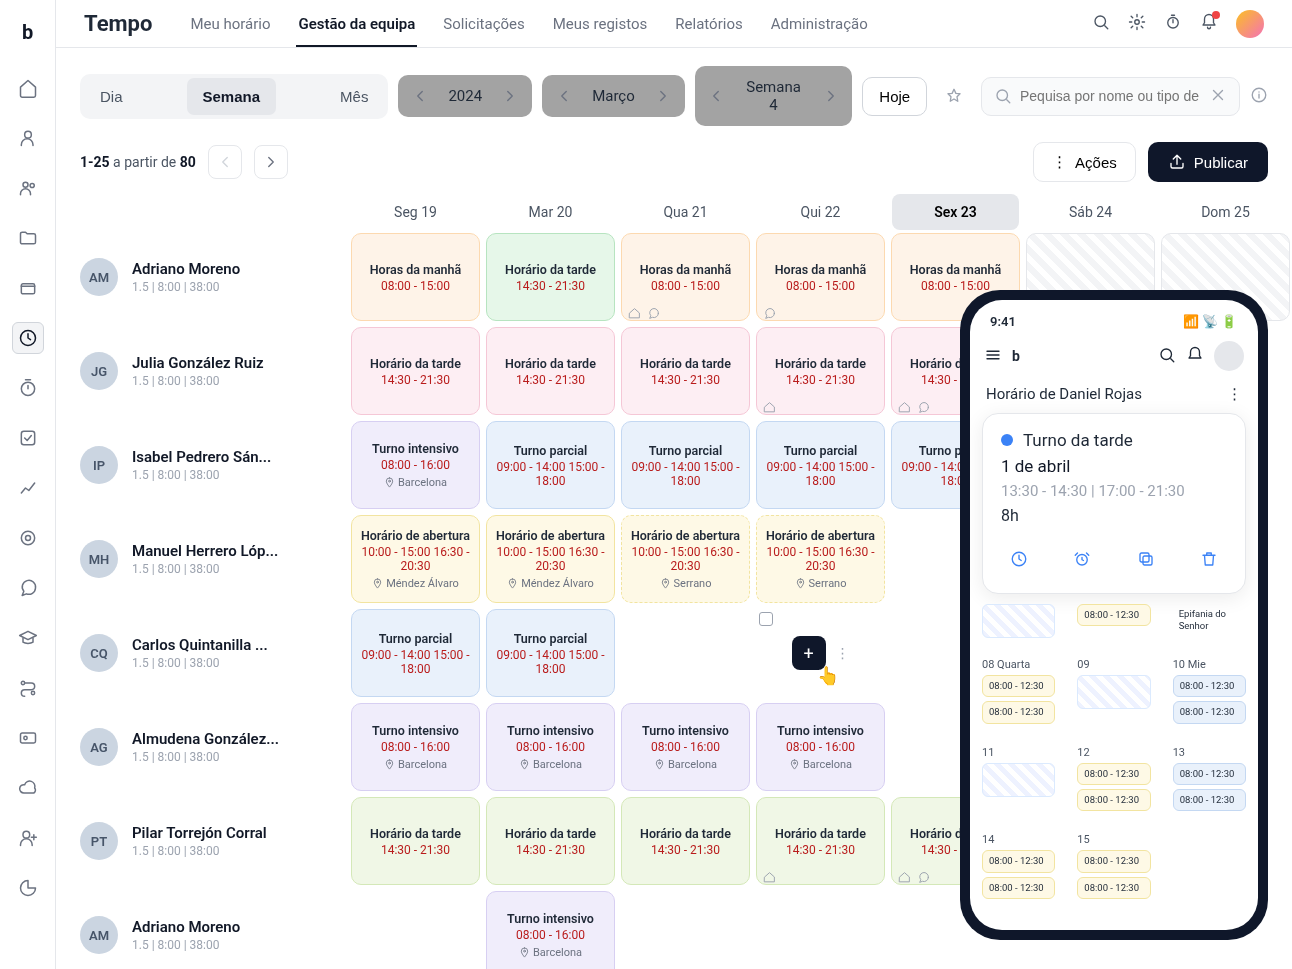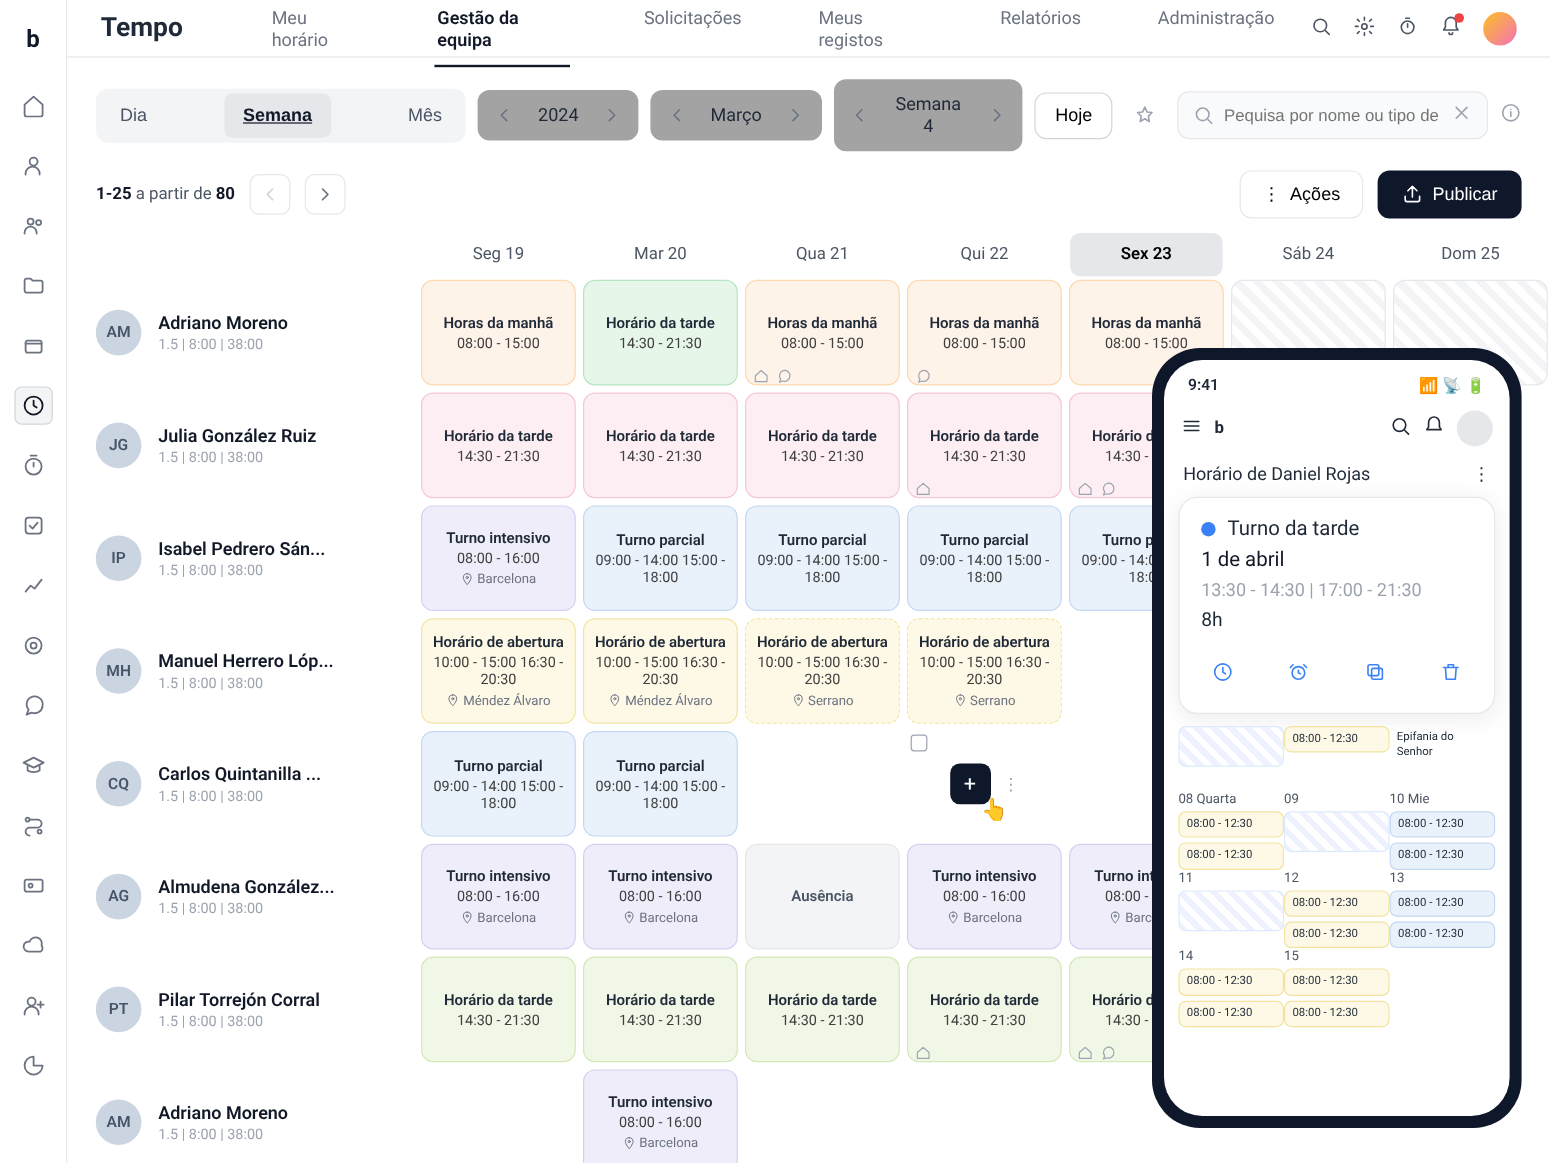--- a/index.html
+++ b/index.html
@@ -9,30 +9,30 @@
 .rail { position: absolute; left: 0; top: 0; width: 56px; height: 100%; background: #fff; border-right: 1px solid #e5e7eb; display: flex; flex-direction: column; align-items: center; padding-top: 20px; gap: 18px; }
 .rail-icon { width: 32px; height: 32px; display: flex; align-items: center; justify-content: center; color: #6b7280; border-radius: 6px; cursor: pointer; }
 .rail-icon.active { background: #f3f4f6; color: #111827; border: 1px solid #d1d5db; }
 .rail-logo { font-weight: 700; font-size: 20px; color: #111827; margin-bottom: 10px; }
 
 
 .main { position: absolute; left: 56px; top: 0; right: 0; bottom: 0; display: flex; flex-direction: column; }
 .topbar { height: 48px; border-bottom: 1px solid #e5e7eb; display: flex; align-items: center; padding: 0 28px; gap: 28px; }
 .app-title { font-weight: 700; font-size: 22px; margin-right: 8px; }
 .tabs { display: flex; gap: 24px; font-size: 15px; }
-.tab { color: #6b7280; cursor: pointer; padding: 0 2px; margin-left: 36px; }
+.tab { color: #6b7280; cursor: pointer; padding: 0 2px; }
 .tab.active { color: #111827; font-weight: 600; border-bottom: 2px solid #111827; padding-bottom: 12px; margin-bottom: -14px; }
 .topbar-right { margin-left: auto; display: flex; align-items: center; gap: 18px; color: #4b5563; }
 .avatar-top { width: 28px; height: 28px; border-radius: 50%; background: linear-gradient(135deg,#fbbf24,#f472b6); position: relative; }
 .notif-dot { position: absolute; top: -2px; right: -2px; width: 8px; height: 8px; background: #ef4444; border-radius: 50%; }
 
 .controls { display: flex; align-items: center; padding: 18px 24px 10px; gap: 10px; }
 .seg { display: flex; background: #f3f4f6; border-radius: 10px; padding: 4px; gap: 48px; }
 .seg button { border: none; background: transparent; padding: 10px 16px; font-size: 15px; color: #4b5563; border-radius: 7px; cursor: pointer; }
-.seg button.sel { background: #e5e7eb; color: #111827; font-weight: 600; text-decoration: underline; }
+.seg button.sel { background: #e5e7eb; color: #111827; font-weight: 600; }
 .navgrp { display: flex; align-items: center; gap: 2px; background: #a3a3a3; border-radius: 10px; padding: 4px 8px; text-align: center; }
 .navgrp .lbl { padding: 8px 12px; font-size: 15px; }
 .chev { width: 28px; height: 28px; display: flex; align-items: center; justify-content: center; cursor: pointer; color: #6b7280; border-radius: 6px; }
 .today { border: 1px solid #d1d5db; background: #fff; border-radius: 10px; padding: 10px 16px; font-size: 15px; cursor: pointer; }
 .star { width: 36px; height: 36px; display: flex; align-items: center; justify-content: center; color: #9ca3af; cursor: pointer; }
 .search { flex: 1; display: flex; align-items: center; background: #f9fafb; border: 1px solid #e5e7eb; border-radius: 10px; padding: 8px 12px; color: #9ca3af; gap: 8px; }
 .search input { border: none; background: transparent; flex: 1; font-size: 14px; outline: none; }
 .info-ic { color: #9ca3af; cursor: pointer; }
 
 .subbar { display: flex; align-items: center; padding: 6px 24px 12px; gap: 12px; }
@@ -53,21 +53,21 @@
 .row { display: grid; grid-template-columns: 220px repeat(7, 135px); padding-left: 72px; align-items: stretch; min-height: 94px; }
 .emp { position: relative; display: flex; align-items: center; padding: 8px 4px; }
 .emp-av { position: absolute; left: -48px; width: 38px; height: 38px; border-radius: 50%; background: #cbd5e1; display: flex; align-items: center; justify-content: center; font-weight: 600; color: #475569; font-size: 13px; }
 .emp-nm { font-weight: 600; font-size: 15px; color: #111827; white-space: nowrap; overflow: hidden; text-overflow: ellipsis; max-width: 200px; }
 .emp-sub { font-size: 12px; color: #9ca3af; margin-top: 2px; }
 
 .cell { padding: 3px; position: relative; }
 .shift { height: 100%; border-radius: 10px; padding: 8px 6px; display: flex; flex-direction: column; align-items: center; justify-content: center; text-align: center; font-size: 12px; gap: 2px; }
 .shift.dash { border-style: dashed !important; }
 .shift .st { font-weight: 600; font-size: 12.5px; }
-.shift .tm { font-size: 12px; color: #404040; }
+.shift .tm { font-size: 12px; color: #b91c1c; }
 .shift .loc { font-size: 11px; color: #6b7280; display: flex; align-items: center; gap: 3px; margin-top: 2px; }
 
 .c-orange { background: #fef3e8; border: 1px solid #fcd9b0; }
 .c-green  { background: #e6f7e9; border: 1px solid #b7e4c0; }
 .c-pink   { background: #fdeef3; border: 1px solid #f5c7d6; }
 .c-blue   { background: #e9f1fb; border: 1px solid #c4d8f2; }
 .c-purple { background: #f0edfb; border: 1px solid #d7cff2; }
 .c-yellow { background: #fef9e6; border: 1px solid #f2e4a0; }
 .c-lgreen { background: #f0f7e6; border: 1px solid #d4e8b8; }
 .c-grey   { background: #f3f4f6; border: 1px solid #e5e7eb; color: #4b5563; }
@@ -91,21 +91,21 @@
 .ph-title { padding: 6px 16px 10px; font-size: 15px; display: flex; align-items: center; justify-content: space-between; }
 .card { margin: 0 12px; background: #fff; border: 1px solid #e5e7eb; border-radius: 16px; padding: 16px 18px; box-shadow: 0 4px 20px rgba(0,0,0,.08); }
 .card-row { display: flex; align-items: center; gap: 10px; }
 .dot-b { width: 12px; height: 12px; border-radius: 50%; background: #3b82f6; }
 .card-sub { color: #111827; font-size: 17px; margin-top: 6px; }
 .card-time { color: #9ca3af; font-size: 15px; margin-top: 6px; }
 .card-h { font-size: 16px; margin-top: 6px; }
 .card-actions { display: flex; justify-content: space-between; margin-top: 16px; color: #3b82f6; }
 .card-actions span { width: 36px; height: 36px; display: flex; align-items: center; justify-content: center; }
 
-.ph-cal { padding: 10px 12px; display: grid; grid-template-columns: repeat(3, 1fr); gap: 0; font-size: 10px; }
+.ph-cal { padding: 10px 12px; display: grid; grid-template-columns: repeat(3, 1fr); gap: 22px; font-size: 10px; }
 .ph-day { display: flex; flex-direction: column; gap: 4px; }
 .ph-dl { color: #4b5563; font-size: 11px; }
 .ph-chip { border-radius: 6px; padding: 4px 6px; font-size: 9.5px; line-height: 1.3; }
 .chip-hatch { background: repeating-linear-gradient(45deg,#eef2ff,#eef2ff 5px,#fff 5px,#fff 10px); border: 1px solid #dbeafe; height: 34px; }
 .chip-yel { background: #fef9e6; border: 1px solid #f2e4a0; }
 .chip-blu { background: #e9f1fb; border: 1px solid #c4d8f2; }
 
 svg { width: 18px; height: 18px; stroke: currentColor; fill: none; stroke-width: 1.8; stroke-linecap: round; stroke-linejoin: round; }
 .rail svg { width: 20px; height: 20px; }
 </style>
@@ -617,25 +617,20 @@
             <div class="shift c-purple">
               <div class="st">Turno intensivo</div>
               <div class="tm">08:00 - 16:00</div>
               <div class="loc"><svg viewBox="0 0 24 24" style="width:11px;height:11px">
                   <path d="M12 2a7 7 0 0 1 7 7c0 5-7 13-7 13S5 14 5 9a7 7 0 0 1 7-7z"></path>
                   <circle cx="12" cy="9" r="2"></circle>
                 </svg>Barcelona</div>
             </div>
           </div>
           <div class="cell">
-            <div class="shift c-grey">
-              <div class="st">Ausência</div>
-            </div>
-          </div>
-          <div class="cell">
             <div class="shift c-purple">
               <div class="st">Turno intensivo</div>
               <div class="tm">08:00 - 16:00</div>
               <div class="loc"><svg viewBox="0 0 24 24" style="width:11px;height:11px">
                   <path d="M12 2a7 7 0 0 1 7 7c0 5-7 13-7 13S5 14 5 9a7 7 0 0 1 7-7z"></path>
                   <circle cx="12" cy="9" r="2"></circle>
                 </svg>Barcelona</div>
             </div>
           </div>
           <div class="cell">

